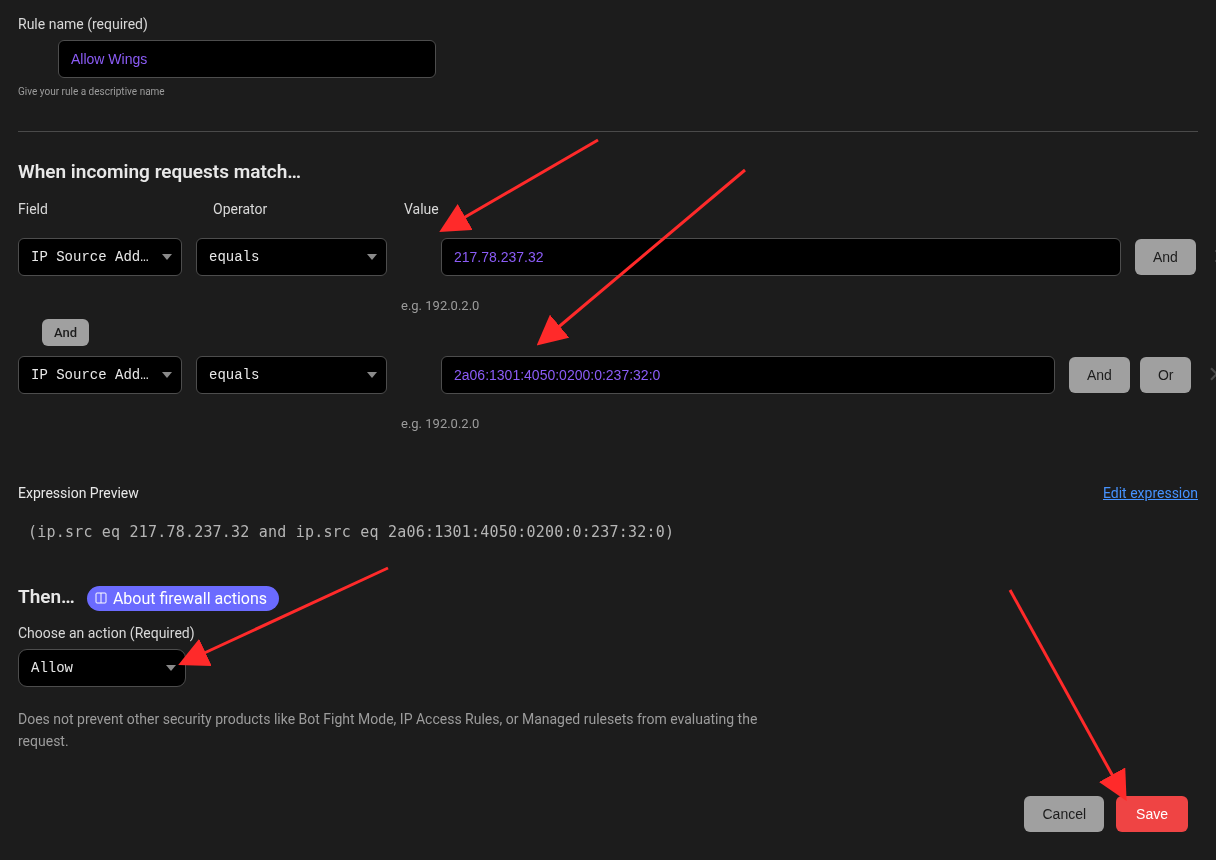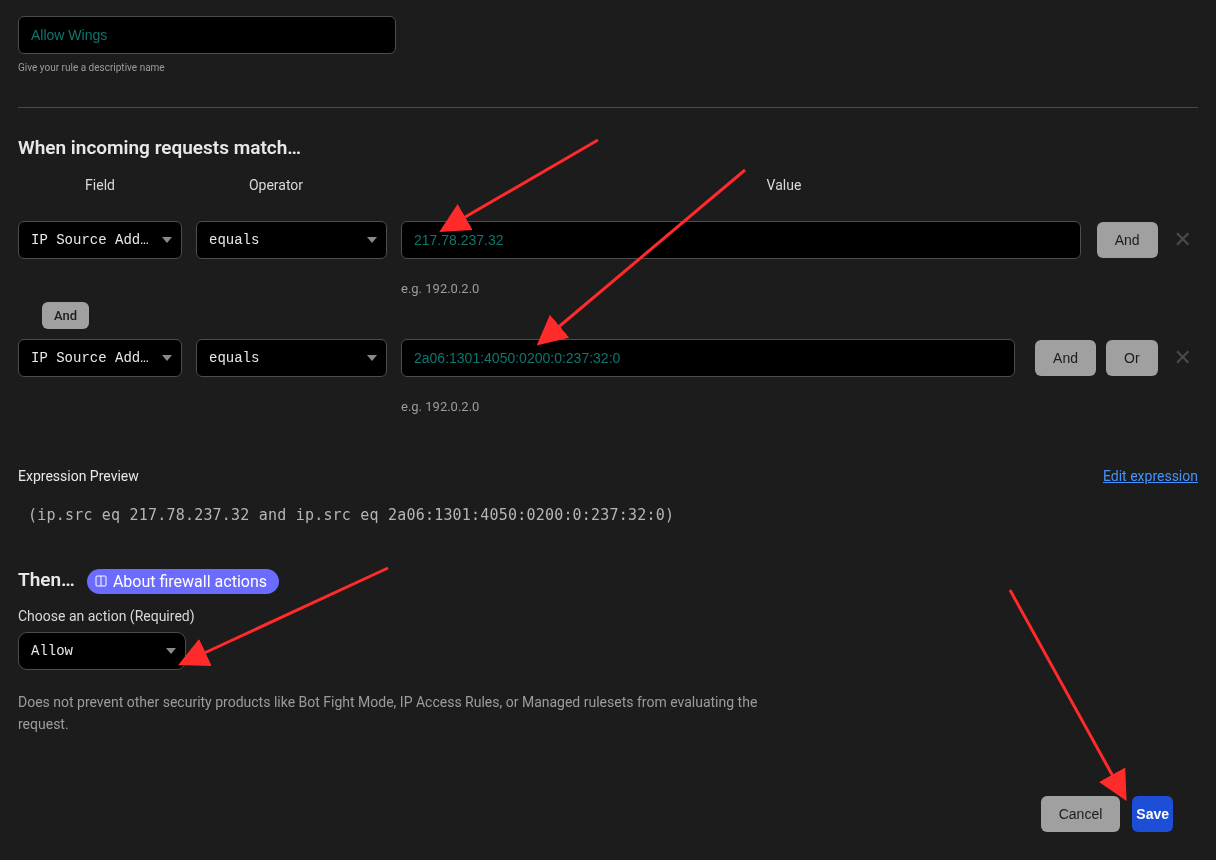--- a/index.html
+++ b/index.html
@@ -15,41 +15,42 @@
     overflow: hidden;
   }
   .label { color: #d8d8d8; font-size: 14px; margin-bottom: 8px; display:block; }
   .helper { color: #9c9c9c; font-size: 10px; margin-top: 8px; }
   .hint { color: #9c9c9c; font-size: 13px; margin-top: 22px; }
 
   .text-input {
     background: #000;
     border: 1px solid #4d4d4d;
     border-radius: 6px;
-    color: #0f766e;
+    color: #8b5cf6;
     padding: 10px 12px;
     font-size: 14px;
     width: 100%;
+    margin-left: 40px;
   }
   .rule-name-row .text-input { width: 378px; }
 
   .divider {
     border: none;
     border-top: 1px solid #4a4a4a;
     margin: 34px 0 28px 0;
   }
 
   .section-heading {
     font-size: 19px;
     font-weight: 600;
     color: #e8e8e8;
     margin-bottom: 18px;
   }
 
-  .cond-header { display:flex; gap:14px; margin-bottom:20px;text-align:center;}
+  .cond-header { display:flex; gap:31px; margin-bottom:13px;}
   .cond-header .col-field { width:164px; }
   .cond-header .col-op { width:160px; }
   .cond-header .col-val { flex:1; }
 
   .cond-row { display:flex; gap:14px; align-items:flex-start; margin-bottom:0; }
   .select {
     background:#000;
     border:1px solid #4d4d4d;
     border-radius:6px;
     color:#e8e8e8;
@@ -118,43 +119,44 @@
     align-items:center;
     gap:6px;
     cursor:pointer;
   }
   .pill .book-icon{ display:inline-flex; }
   .action-select .select{ width:168px;border-radius:9px;}
   .action-helper{ color:#9c9c9c; max-width:740px; margin-top:18px; line-height:1.6; }
 
   .footer-buttons{
     position:absolute;
-    right:43px;
+    right:28px;
     bottom:28px;
     display:flex;
     gap:12px;
   }
   .btn-secondary{
     background:#a0a0a0; color:#1c1c1c; border:none; border-radius:6px;
     padding:10px 18px; font-size:14px; cursor:pointer; font-weight:500;
   }
   .btn-primary{
-    background:#1d4ed8; color:#fff; border:none; border-radius:6px;
-    padding:10px 4px; font-size:14px; cursor:pointer; font-weight:700;
+    background:#ef4444; color:#fff; border:none; border-radius:6px;
+    padding:10px 20px; font-size:14px; cursor:pointer; font-weight:400;
   }
 
   .annotation-layer{ position:absolute; inset:0; pointer-events:none; }
 </style>
 </head>
 <body>
 
 
 
 
 <div class="rule-name-row">
+  <label class="label">Rule name (required)</label>
   <input class="text-input" value="Allow Wings" style="">
   <div class="helper">Give your rule a descriptive name</div>
 </div>
 
 <hr class="divider">
 
 
 <div>
   <div class="section-heading">When incoming requests match…</div>
 

